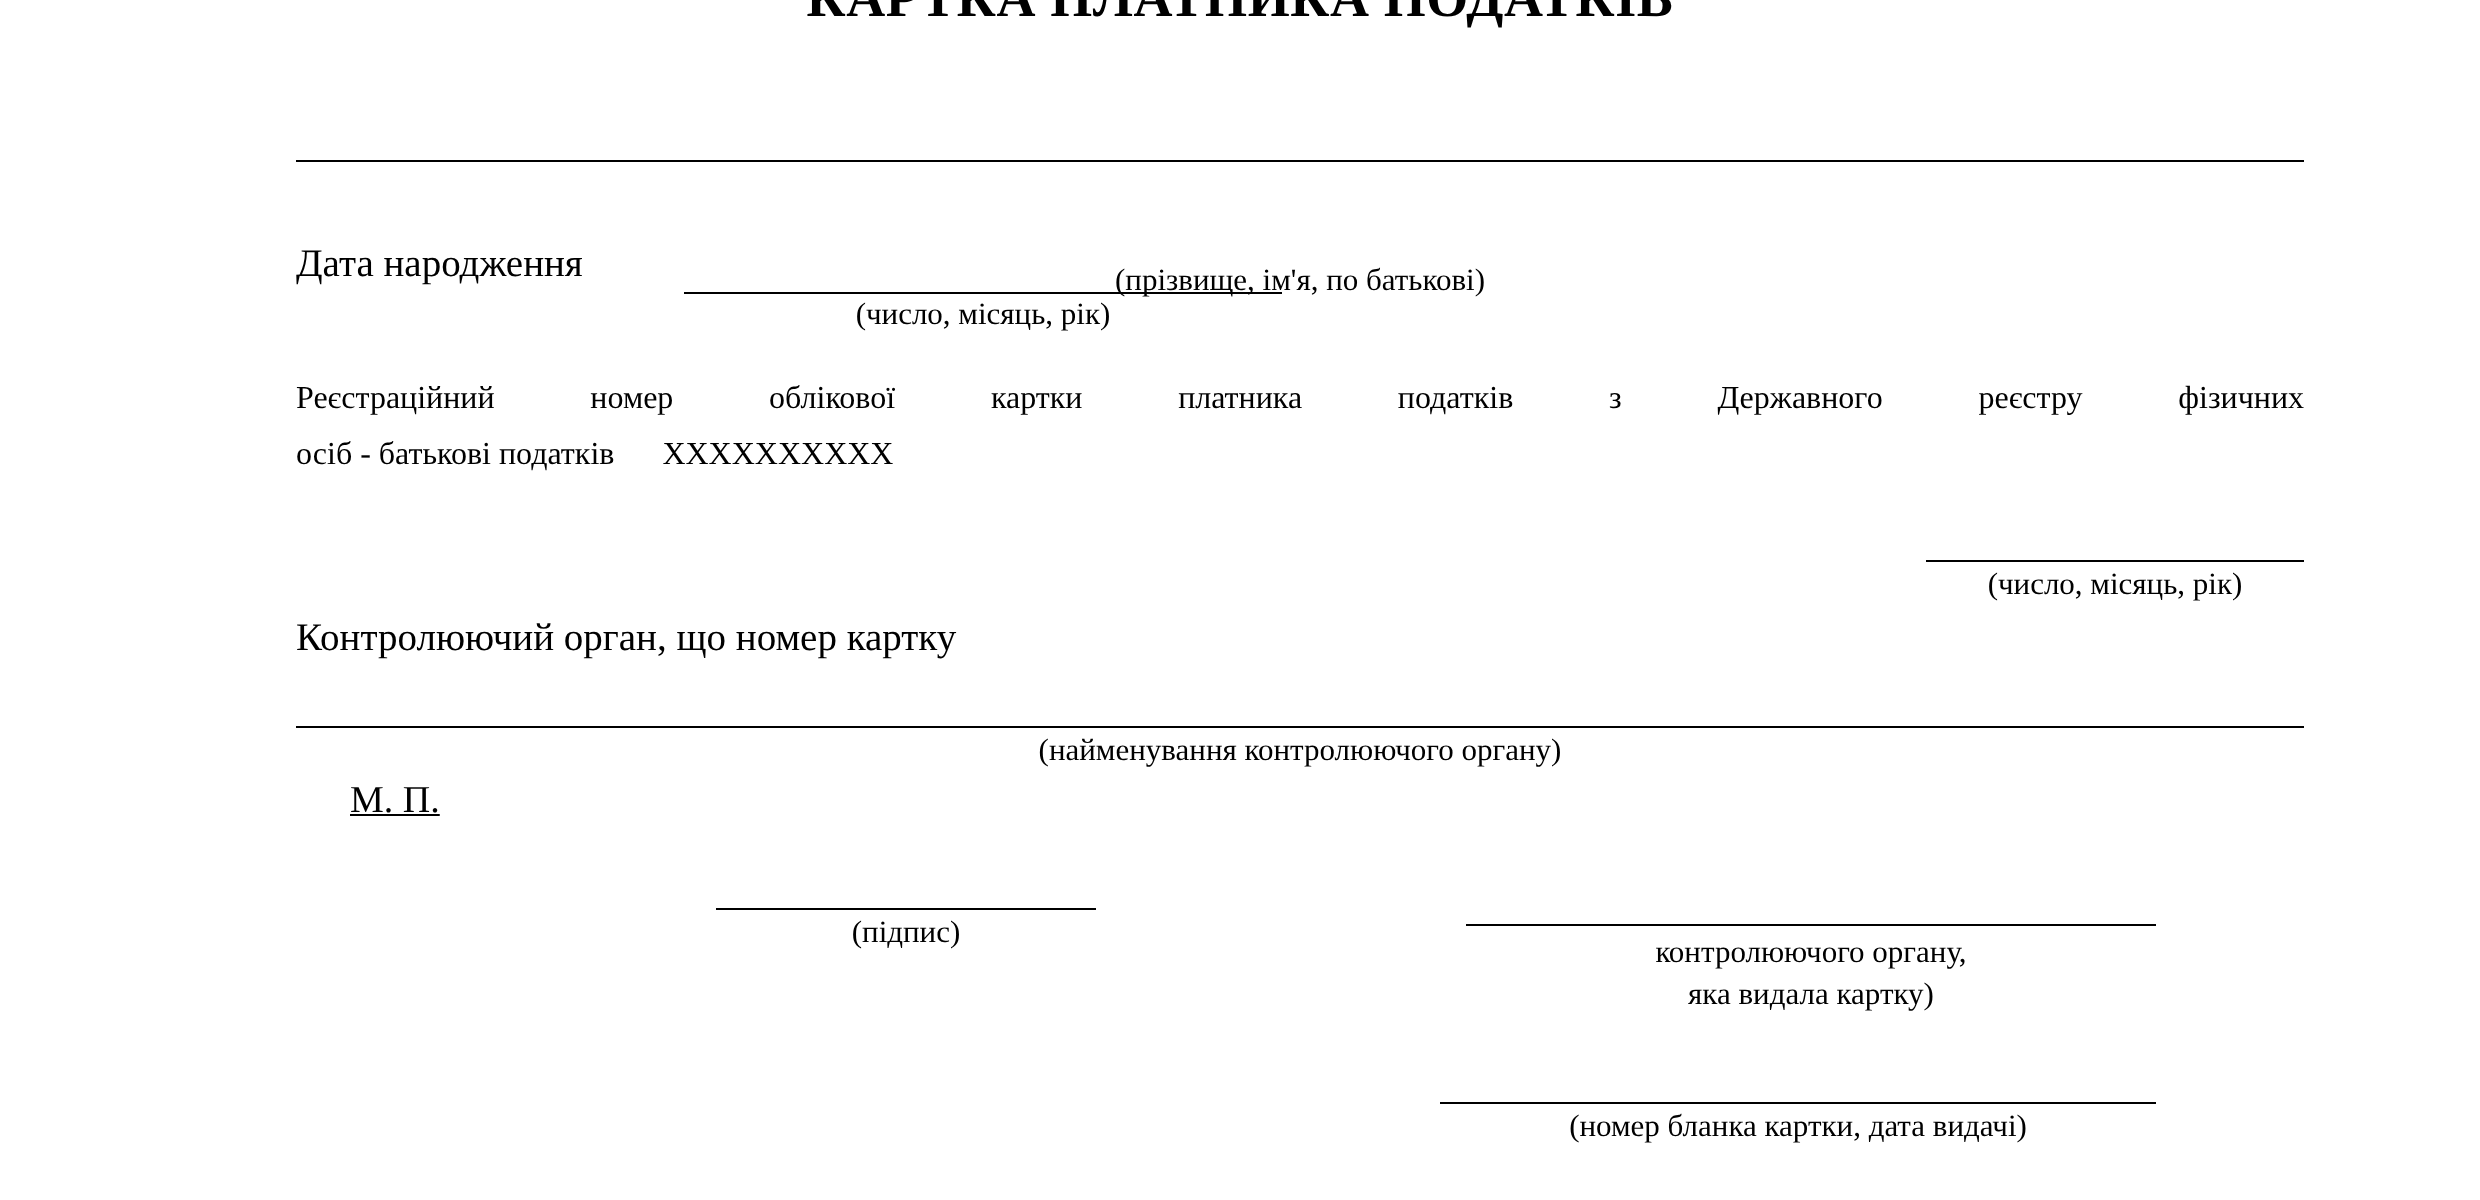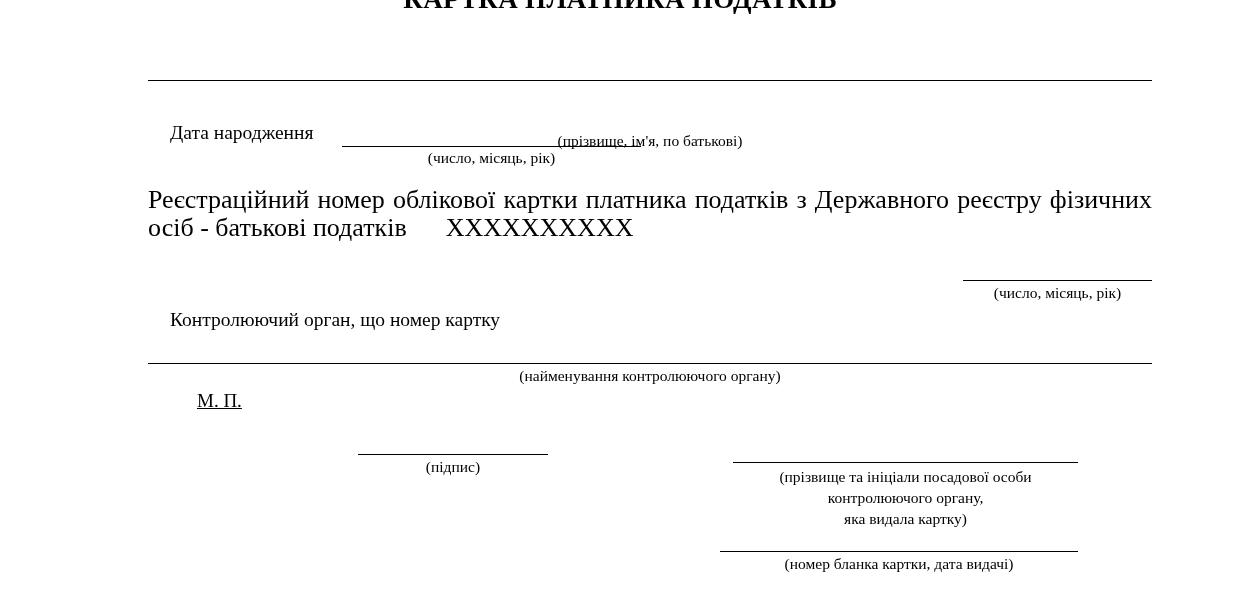--- a/index.html
+++ b/index.html
@@ -47,36 +47,35 @@
   .caption {
     position: absolute;
     font-size: 15.5px;
     text-align: center;
     white-space: nowrap;
   }
   .body-text {
     position: absolute;
     font-size: 19.5px;
     white-space: nowrap;
-    margin-left: 22px;
   }
 
   
   #rule-fullname   { left: 148px; top: 80px;  width: 1004px; }
   #caption-fullname{ left: 148px; top: 86px;  width: 1004px; margin-top: 46px; }
 
   
   #label-birthdate  { left: 148px; top: 122px; }
   #rule-birthdate   { left: 342px; top: 146px; width: 299px; }
   #caption-birthdate{ left: 342px; top: 149px; width: 299px; }
 
   
   .para {
     position: absolute;
-    font-size: 26px;
+    font-size: 16px;
     line-height: 28px;
     text-align: justify;
     text-align-last: left;
   }
   #para-regnumber { left: 148px; top: 186px; width: 1004px; }
   #para-regnumber .line1 {
     display: block;
     text-align: justify;
     text-align-last: justify;
     white-space: normal;
@@ -143,21 +142,20 @@
   <div class="rule" id="rule-authority"></div>
   <div class="caption" id="caption-authority">(найменування контролюючого органу)</div>
 
   <div class="body-text" id="label-stamp">М. П.</div>
 
   <div class="rule" id="rule-signature"></div>
   <div class="caption" id="caption-signature">(підпис)</div>
 
   <div class="rule" id="rule-official"></div>
   <div id="caption-official">
-    <span>(прізвище та ініціали посадової особи</span>
     <span>контролюючого органу,</span>
     <span>яка видала картку)</span>
   </div>
 
   <div class="rule" id="rule-formnumber"></div>
   <div class="caption" id="caption-formnumber">(номер бланка картки, дата видачі)</div>
 
 </div>
 
 </body></html>

